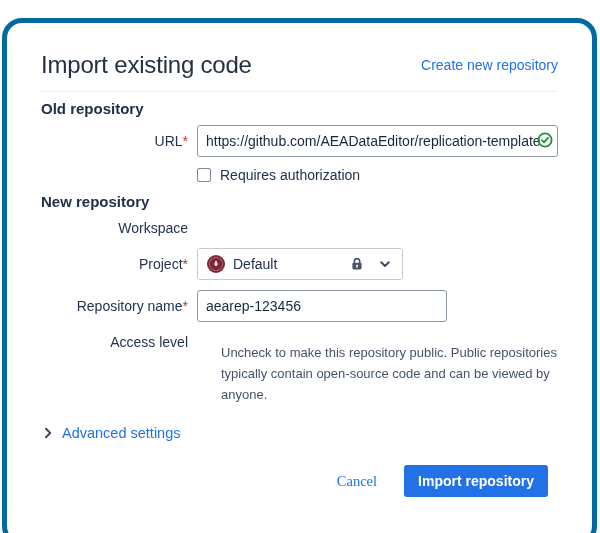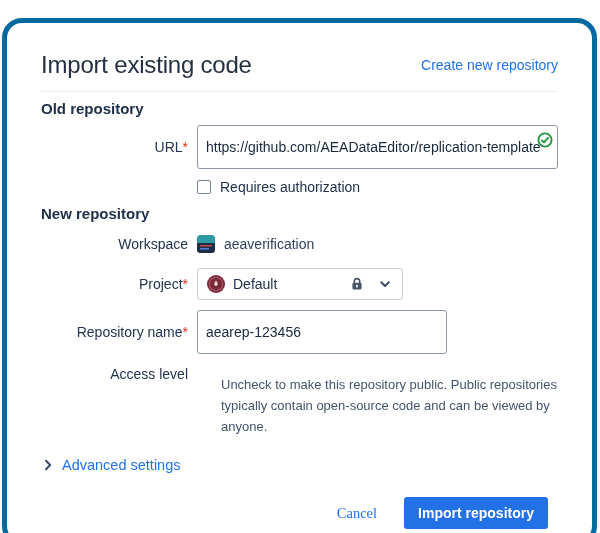--- a/index.html
+++ b/index.html
@@ -20,21 +20,21 @@
   .section-heading { font-size:15px; font-weight:700; color:#20304a; margin-top:8px; line-height:18px; }
 
   .form { margin-top:7px; }
   .frow { display:flex; align-items:center; margin-bottom:10px; }
   .frow.top { align-items:flex-start; }
   .flabel { width:156px; flex:none; text-align:right; padding-right:9px; font-size:14px; color:#23334e; line-height:20px; }
   .req { color:#ca3521; }
 
   .url-wrap { position:relative; width:371px; }
   .text-input {
-    width:100%; height:44px; border:1px solid #8c97a7; border-radius:3px;
+    width:100%; height:32px; border:1px solid #8c97a7; border-radius:3px;
     padding:0 8px; font-size:14px; color:#19283c; font-family:inherit; background:#fff; outline:none;
   }
   .url-wrap .text-input { padding-right:10px; }
   .valid-icon { position:absolute; right:5px; top:7px; width:16px; height:16px; }
 
   .cb { width:14px; height:14px; border:1px solid #7a869a; border-radius:2px; background:#fff; flex:none; display:inline-block; cursor:pointer; }
   .cb-row-text { margin-left:9px; font-size:14px; color:#22324c; cursor:pointer; }
 
   .ws-line { display:flex; align-items:center; height:28px; }
   .ws-avatar { width:18px; height:18px; border-radius:3px; flex:none; }
@@ -103,36 +103,20 @@
         <span class="cb-row-text">Requires authorization</span>
       </div>
     </div>
 
     <div class="section-heading">New repository</div>
 
     <div class="form">
 
       <div class="frow">
         <div class="flabel">Workspace</div>
-        <div class="ws-line">
-          <svg class="ws-avatar" viewBox="0 0 18 18">
-            <defs>
-                <clipPath id="wsclip">
-                  <rect width="18" height="18" rx="3"></rect>
-                </clipPath>
-              </defs>
-            <g clip-path="url(#wsclip)">
-              <rect width="18" height="18" fill="#2e9aa6"></rect>
-              <rect y="8" width="18" height="10" fill="#1d2c47"></rect>
-              <rect x="3" y="10" width="12" height="1.6" fill="#b94a4a"></rect>
-              <rect x="3" y="13" width="9" height="1.6" fill="#4f7fd0"></rect>
-            </g>
-          </svg>
-          <span class="ws-name">aeaverification</span>
-        </div>
       </div>
 
       <div class="frow">
         <div class="flabel"><span>Project</span><span class="req">*</span></div>
         <div class="select">
           <svg class="proj-avatar" viewBox="0 0 18 18">
             <circle cx="9" cy="9" r="9" fill="#7a2737"></circle>
             <circle cx="9" cy="9" r="6.7" fill="none" stroke="#a65564" stroke-width="1.2"></circle>
             <path d="M9 5.6c1.1 1.5 1.7 2.6 1.7 3.6a1.7 1.7 0 01-3.4 0c0-1 .6-2.1 1.7-3.6z" fill="#e8d7d9"></path>
           </svg>

